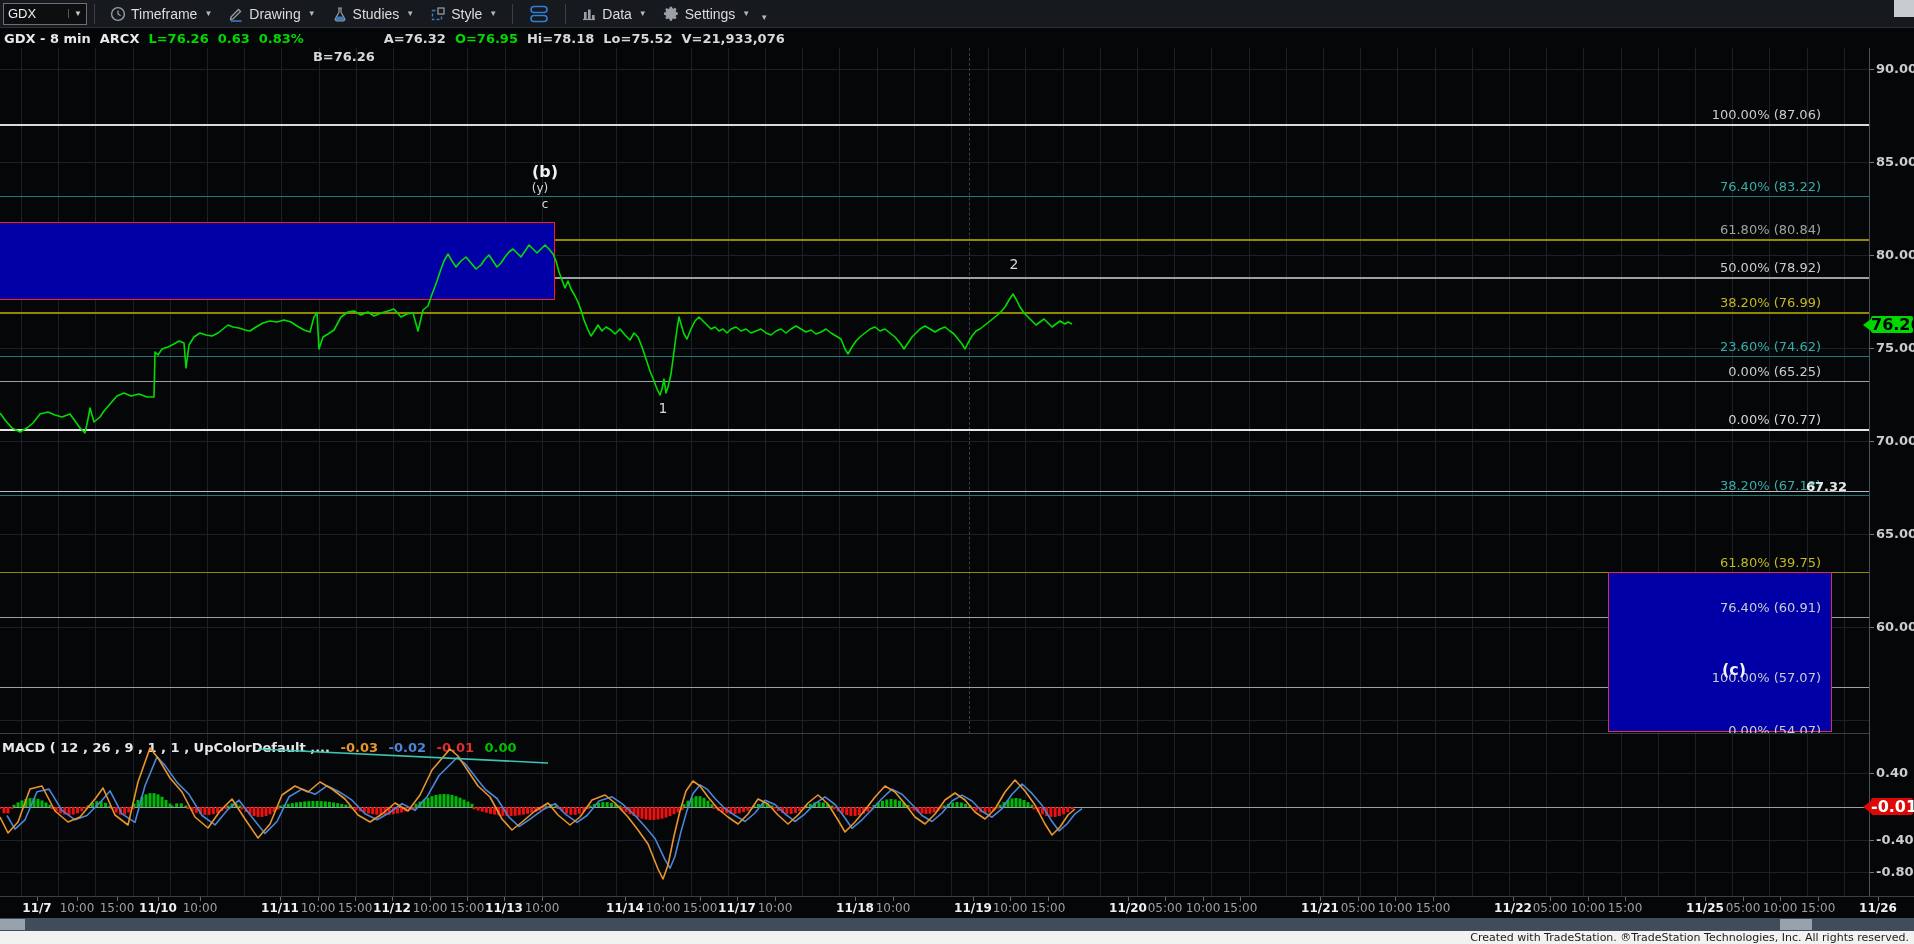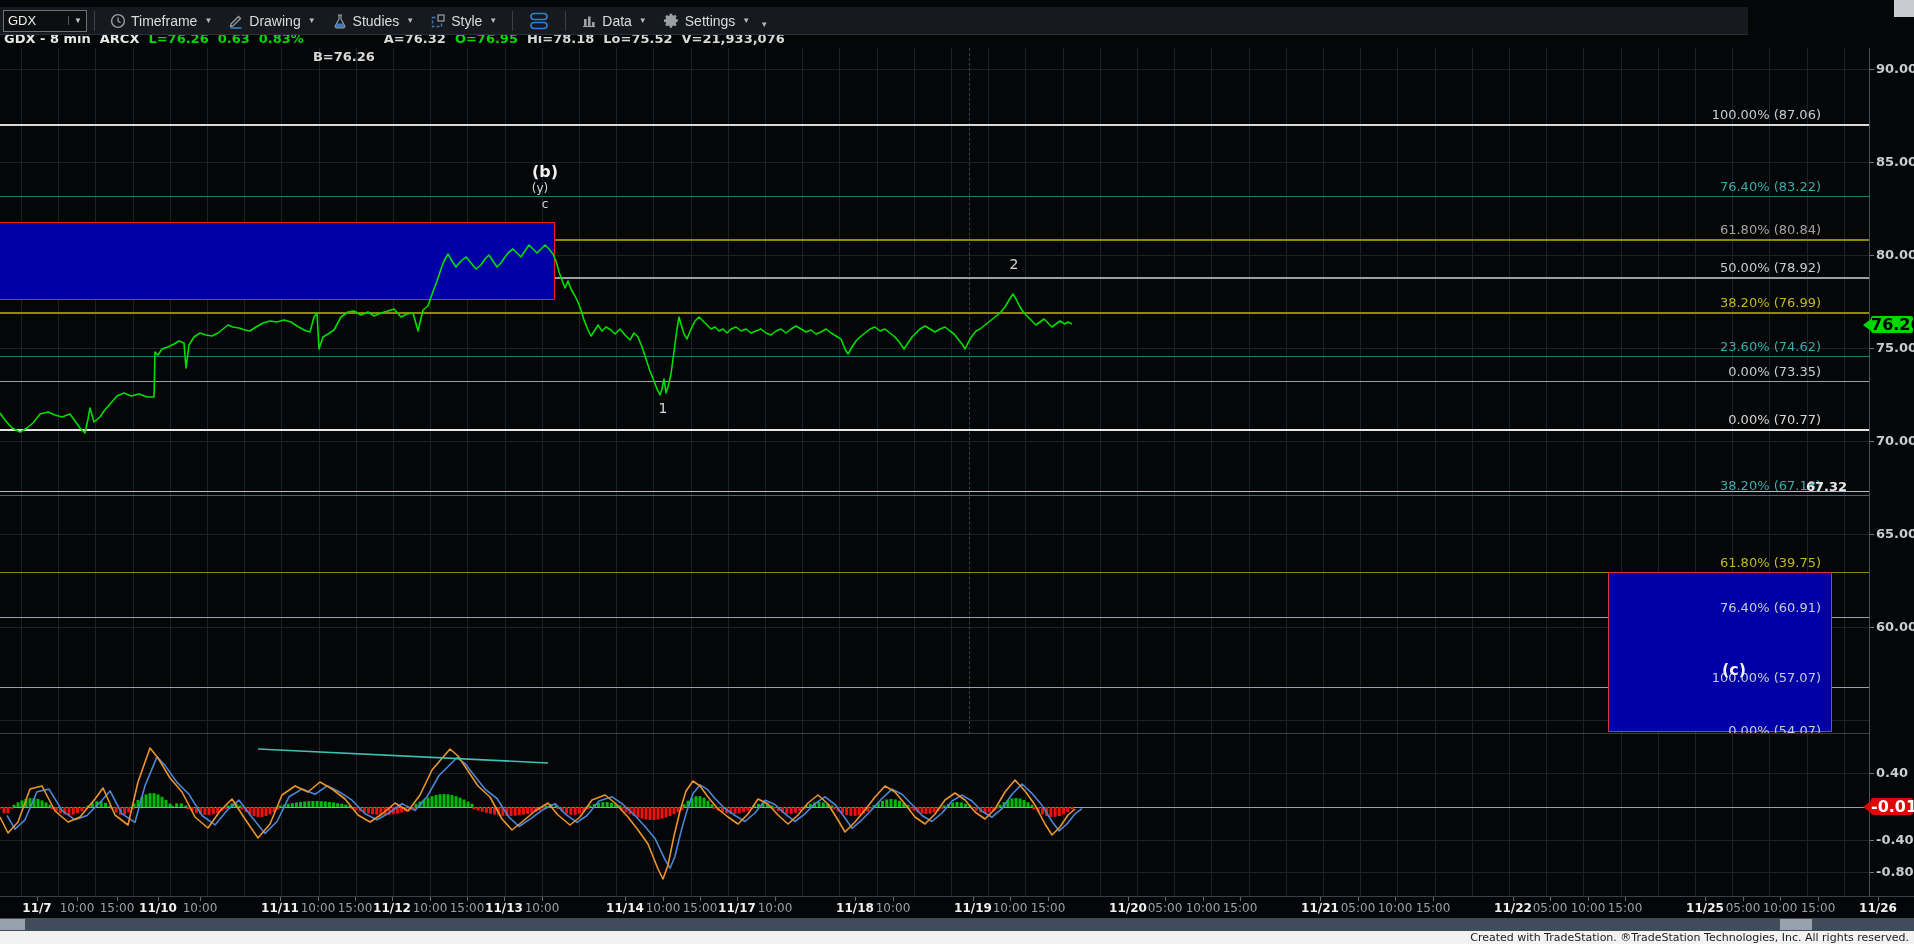--- a/index.html
+++ b/index.html
@@ -1,20 +1,20 @@
 <!DOCTYPE html>
 <html><head>
 <meta charset="utf-8">
 <style>
   * { margin:0; padding:0; box-sizing:border-box; }
   html,body { width:1914px; height:944px; background:#050607; overflow:hidden;
     font-family:"Liberation Sans", sans-serif; }
   .abs { position:absolute; }
   
-  #toolbar { position:absolute; left:0; top:7px; width:1748px; height:28px;
+  #toolbar { position:absolute; left:0; top:0; width:1914px; height:28px;
     background:#16191d; border-bottom:1px solid #2b3036; display:flex; align-items:center; z-index:40; }
   .combo { display:flex; align-items:center; justify-content:space-between;
     width:84px; height:22px; margin-left:3px; background:#0c0e10; border:1px solid #6a7075;
     color:#f0f0f0; font-size:13px; padding:0 4px; }
   .combo .arr { font-size:8px; color:#c8c8c8; border-left:1px solid #555; padding-left:5px; }
   .tb-sep { width:1px; height:20px; background:#3a4047; margin:0 7px; }
   .tb-item { display:flex; align-items:center; gap:5px; color:#dcdcdc; font-size:14px;
     padding:0 8px; height:26px; cursor:default; }
   .tb-item svg { display:block; }
   .caret { font-size:8px; color:#b8b8b8; margin-left:2px; }
@@ -243,21 +243,21 @@
     <div class="fiblabel" style="right: 48px; top: 131px; color: rgb(58, 171, 170);">76.40% (83.22)</div>
     <div class="fibline" style="top: 191px; width: 1869px; height: 2px; background: rgb(143, 138, 0);"></div>
     <div class="fiblabel" style="right: 48px; top: 174px; color: #a3a3a3;">61.80% (80.84)</div>
     <div class="fibline" style="top: 229px; width: 1869px; height: 2px; background: rgb(154, 160, 166);"></div>
     <div class="fiblabel" style="right: 48px; top: 212px; color: rgb(201, 205, 209);">50.00% (78.92)</div>
     <div class="fibline" style="top: 264px; width: 1869px; height: 2px; background: rgb(143, 138, 0);"></div>
     <div class="fiblabel" style="right: 48px; top: 247px; color: rgb(195, 185, 32);">38.20% (76.99)</div>
     <div class="fibline" style="top: 308px; width: 1869px; height: 1px; background: rgb(29, 122, 120);"></div>
     <div class="fiblabel" style="right: 48px; top: 291px; color: rgb(58, 171, 170); text-align: right;">23.60% (74.62)</div>
     <div class="fibline" style="top: 333px; width: 1869px; height: 1px; background: rgb(154, 160, 166);"></div>
-    <div class="fiblabel" style="right: 48px; top: 316px; color: rgb(201, 205, 209);">0.00% (73.35)</div>
+    <div class="fiblabel" style="right: 48px; top: 316px; color: rgb(201, 205, 209);">0.00% (65.25)</div>
     <div class="fibline" style="top: 381px; width: 1869px; height: 2px; background: rgb(230, 230, 230);"></div>
     <div class="fiblabel" style="right: 48px; top: 364px; color: rgb(213, 213, 213);">0.00% (70.77)</div>
     <div class="fibline" style="top: 443px; width: 1869px; height: 1px; background: rgb(185, 188, 192);"></div>
     <div class="fibline" style="top: 447px; width: 1869px; height: 1px; background: rgb(29, 122, 120);"></div>
     <div class="fiblabel" style="right: 48px; top: 430px; color: rgb(58, 171, 170);">38.20% (67.13)</div>
     <div class="fibline" style="top: 524px; width: 1869px; height: 1px; background: rgb(143, 138, 0);"></div>
     <div class="fiblabel" style="right: 48px; top: 507px; color: rgb(195, 185, 32);">61.80% (39.75)</div>
     <div class="fibline" style="top: 569px; width: 1869px; height: 1px; background: rgb(154, 160, 174);"></div>
     <div class="fiblabel" style="right: 48px; top: 552px; color: rgb(201, 205, 209);">76.40% (60.91)</div>
     <div class="fibline" style="top: 639px; width: 1869px; height: 1px; background: rgb(154, 160, 174);"></div>
@@ -265,20 +265,24 @@
     <div class="fiblabel" style="right: 48px; top: 675px; color: rgb(201, 205, 209);">0.00% (54.07)</div>
     <div class="fiblabel" style="left: 1806px; top: 431px; color: rgb(232, 232, 232); font-weight: bold; z-index: 8;">67.32</div>
     <div class="wave" style="left: 545px; top: 114px; font-size: 16px; font-weight: bold; color: rgb(240, 240, 240); transform: translateX(-50%);">(b)</div>
     <div class="wave" style="left: 540px; top: 133px; font-size: 12px; color: rgb(216, 216, 216); transform: translateX(-50%);">(y)</div>
     <div class="wave" style="left: 545px; top: 149px; font-size: 12px; color: rgb(216, 216, 216); transform: translateX(-50%);">c</div>
     <div class="wave" style="left: 1014px; top: 208px; font-size: 14px; color: rgb(216, 216, 216); transform: translateX(-50%);">2</div>
     <div class="wave" style="left: 663px; top: 352px; font-size: 14px; color: rgb(216, 216, 216); transform: translateX(-50%);">1</div>
     <div class="wave" style="left: 1734px; top: 612px; font-size: 16px; font-weight: bold; color: rgb(240, 240, 240); transform: translateX(-50%);">(c)</div>
   </div>
 <div id="macd-pane">
+  <div style="position:absolute;left:2px;top:6px;font-size:13px;font-weight:bold;color:#e8e8e8;font-family:'DejaVu Sans',sans-serif;white-space:nowrap;">
+    <span>MACD ( 12 , 26 , 9 , 1 , 1 , UpColorDefault ,...</span>
+    <span id="macd-values"><span style="color: rgb(232, 149, 46); margin-left: 6px;"> -0.03</span><span style="color: rgb(77, 134, 216); margin-left: 6px;"> -0.02</span><span style="color: rgb(224, 48, 48); margin-left: 6px;"> -0.01</span><span style="color: rgb(0, 192, 0); margin-left: 6px;"> 0.00</span></span>
+  </div>
 <div style="position: absolute; left: 0px; top: 73px; width: 1869px; height: 1px; background: rgb(154, 160, 166);"></div>
   </div>
 <svg id="series-svg" viewBox="0 0 1914 944">
     <rect x="-1.5" width="3" y="807" height="1.75" fill="#ef1010"></rect>
     <rect x="2.5" width="3" y="807" height="6.296633369868303" fill="#ef1010"></rect>
     <rect x="6.5" width="3" y="807" height="6.296633369868303" fill="#ef1010"></rect>
     <rect x="10.5" width="3" y="807" height="1.7500000000000009" fill="#ef1010"></rect>
     <rect x="12.5" width="3" y="804.75" height="2.25" fill="#00b807"></rect>
     <rect x="16.5" width="3" y="802.4413640325517" height="4.558635967448264" fill="#00b807"></rect>
     <rect x="20.5" width="3" y="800.4111836346159" height="6.58881636538414" fill="#00b807"></rect>

